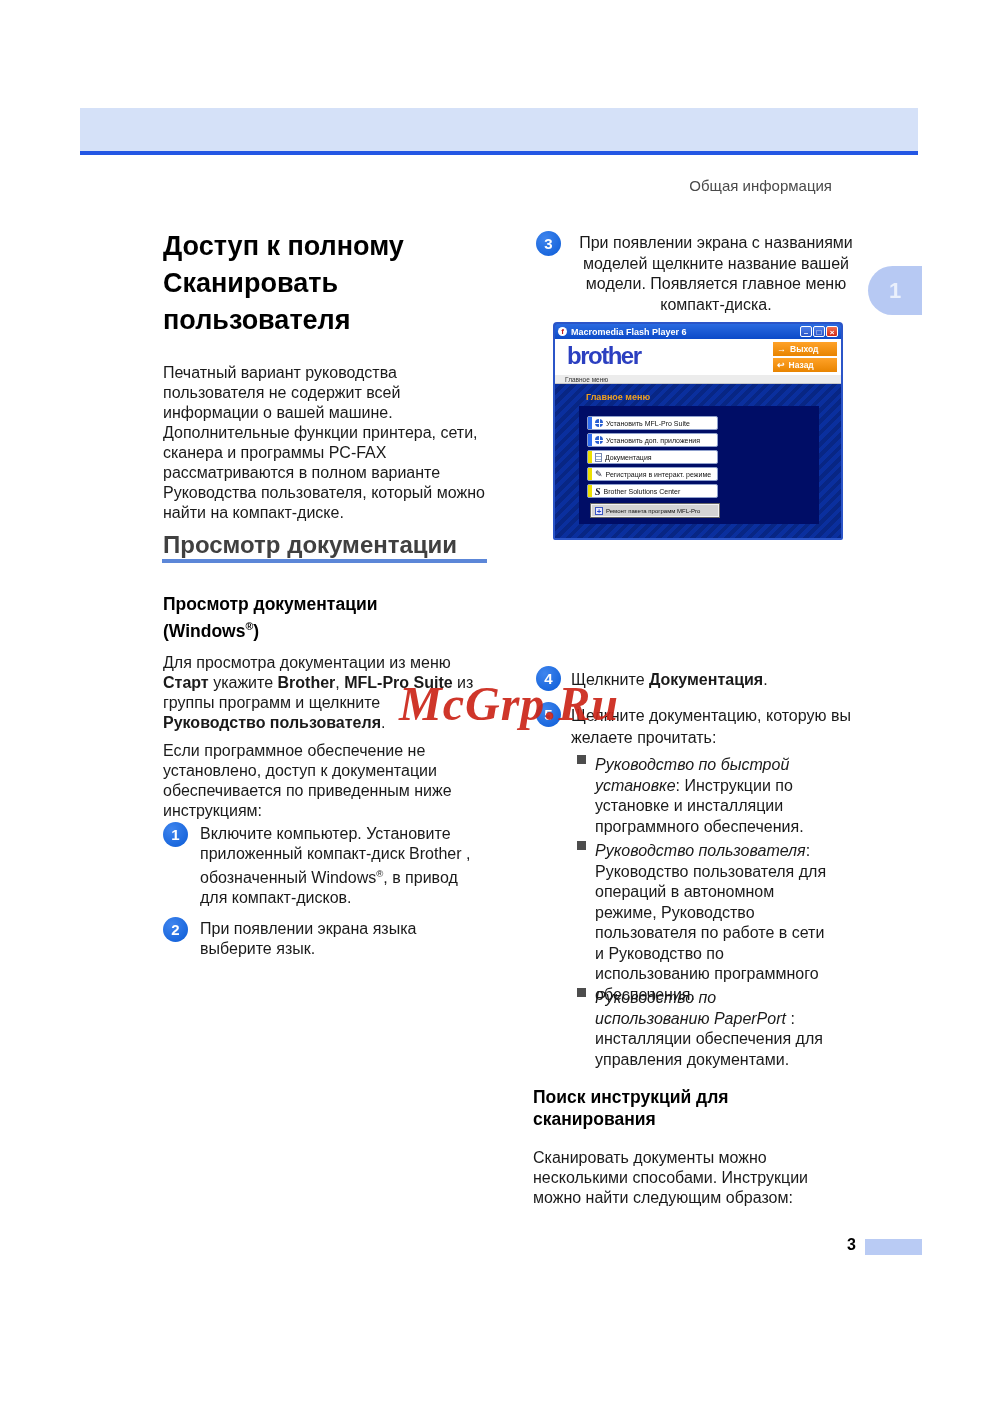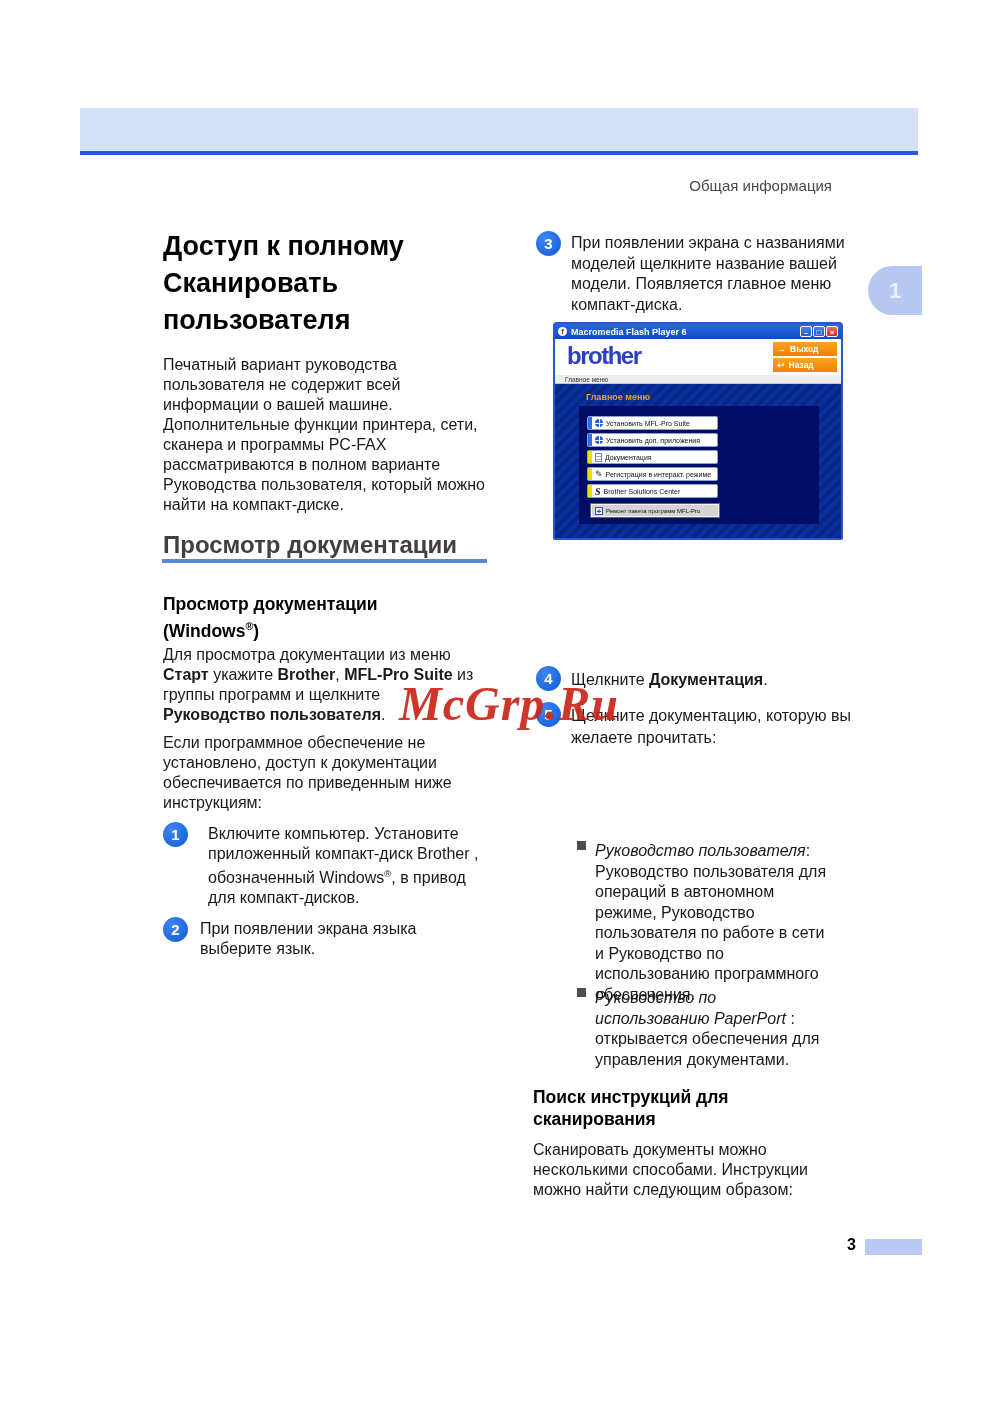--- a/index.html
+++ b/index.html
@@ -11,21 +11,21 @@
   .band-line{position:absolute;left:80px;top:151px;width:838px;height:4px;background:#2356e4;}
   .header-label{position:absolute;left:530px;top:177px;width:302px;text-align:right;
                 font-size:15px;color:#4a4a4a;}
   .chapter-tab{position:absolute;left:868px;top:266px;width:54px;height:49px;background:#b7c9f3;
                border-radius:25px 0 0 25px;display:flex;align-items:center;justify-content:center;}
   .chapter-tab span{color:#eaf0fc;font-size:22px;font-weight:bold;}
 
   
   .h1{position:absolute;left:163px;top:228px;width:300px;font-size:27px;line-height:37px;
       font-weight:bold;color:#000;}
-  .p{font-size:16px;line-height:20px;color:#1a1a1a;}
+  .p{font-size:16px;line-height:20px;color:#1a1a1a;margin-top:8px;}
   .p1{position:absolute;left:163px;top:355px;width:322px;}
   .h2{position:absolute;left:163px;top:531px;font-size:24px;font-weight:bold;color:#404040;}
   .h2-underline{position:absolute;left:162px;top:559px;width:325px;height:4px;background:#5c87d8;}
   .h3{font-size:17.5px;line-height:21.5px;font-weight:bold;color:#000;}
   .h3-1{position:absolute;left:163px;top:594px;width:260px;}
   .p2{position:absolute;left:163px;top:645px;width:322px;}
   .p3{position:absolute;left:163px;top:733px;width:322px;}
 
   .step-circle{position:absolute;width:25px;height:25px;border-radius:50%;
                background:radial-gradient(circle at 35% 30%,#3f85ee,#0b5bd6);
@@ -124,31 +124,31 @@
   <div class="h2">Просмотр документации</div>
   <div class="h2-underline"></div>
 
   <div class="h3 h3-1"><span>Просмотр документации (Windows</span><sup>®</sup><span>)</span></div>
   <div class="p p2"><span>Для просмотра документации из меню </span><span style="font-weight: bold;">Старт</span><span> укажите </span><span style="font-weight: bold;">Brother</span><span>, </span><span style="font-weight: bold;">MFL-Pro Suite</span><span> из группы программ и щелкните </span><span style="font-weight: bold;">Руководство пользователя</span><span>.</span></div>
   <div class="p p3">Если программное обеспечение не установлено, доступ к документации обеспечивается по приведенным ниже инструкциям:</div>
 
   <div class="step-circle" style="left:163px;top:822px;">
     <span>1</span>
   </div>
-  <div class="step-text" style="left:208px;top:824px;width:282px;"><span>Включите компьютер. Установите приложенный компакт-диск Brother , обозначенный  Windows</span><sup>®</sup><span>, в привод для компакт-дисков.</span></div>
+  <div class="step-text" style="left:200px;top:824px;width:282px;"><span>Включите компьютер. Установите приложенный компакт-диск Brother , обозначенный  Windows</span><sup>®</sup><span>, в привод для компакт-дисков.</span></div>
 
   <div class="step-circle" style="left:163px;top:917px;">
     <span>2</span>
   </div>
   <div class="step-text" style="left:200px;top:919px;width:282px;"><span>При появлении экрана языка выберите язык.</span></div>
 
   <div class="step-circle" style="left:536px;top:231px;">
     <span>3</span>
   </div>
-  <div class="step-text" style="left:571px;top:233px;width:290px;line-height:20.5px;">При появлении экрана с названиями моделей щелкните название вашей модели. Появляется главное меню компакт-диска.</div>
+  <div class="step-text" style="left:571px;top:233px;width:290px;line-height:20.5px;text-align:center;">При появлении экрана с названиями моделей щелкните название вашей модели. Появляется главное меню компакт-диска.</div>
 
   <div class="flash-window">
     <div class="fw-titlebar">
       <span class="fw-icon">f</span>
       <span class="fw-title">Macromedia Flash Player 6</span>
       <span class="fw-controls">
         <span>–</span>
         <span>□</span>
         <span class="fw-close">×</span>
       </span>
@@ -204,30 +204,36 @@
   <div class="step-circle" style="left:536px;top:666px;">
     <span>4</span>
   </div>
   <div class="step-text" style="left:571px;top:669px;width:290px;line-height:21px;"><span>Щелкните </span><span style="font-weight: bold;">Документация</span><span>.</span></div>
 
   <div class="step-circle" style="left:536px;top:702px;">
     <span>5</span>
   </div>
   <div class="step-text" style="left:571px;top:705px;width:290px;line-height:22px;">Щелкните документацию, которую вы желаете прочитать:</div>
 
+  <div class="bullet" style="top:755px;">
+    <span class="wrap">
+      <span class="bullet-square"></span>
+      <span class="txt"><span style="font-style: italic;">Руководство по быстрой установке</span><span>: Инструкции по установке и инсталляции программного обеспечения.</span></span>
+    </span>
+  </div>
   <div class="bullet" style="top:841px;">
     <span class="wrap">
       <span class="bullet-square"></span>
       <span class="txt"><span style="font-style: italic;">Руководство пользователя</span><span>: Руководство пользователя для операций в автономном режиме, Руководство пользователя по работе в сети и Руководство по использованию программного обеспечения.</span></span>
     </span>
   </div>
   <div class="bullet" style="top:988px;">
     <span class="wrap">
       <span class="bullet-square"></span>
-      <span class="txt"><span style="font-style: italic;">Руководство по использованию PaperPort </span><span>: открывается обеспечения для управления документами.</span></span>
+      <span class="txt"><span style="font-style: italic;">Руководство по использованию PaperPort </span><span>: инсталляции обеспечения для управления документами.</span></span>
     </span>
   </div>
 
   <div class="h3 h3-2">Поиск инструкций для сканирования</div>
   <div class="p p4">Сканировать документы можно несколькими способами. Инструкции можно найти следующим образом:</div>
 
   <div class="page-number">3</div>
   <div class="footer-bar"></div>
 
 </div>

